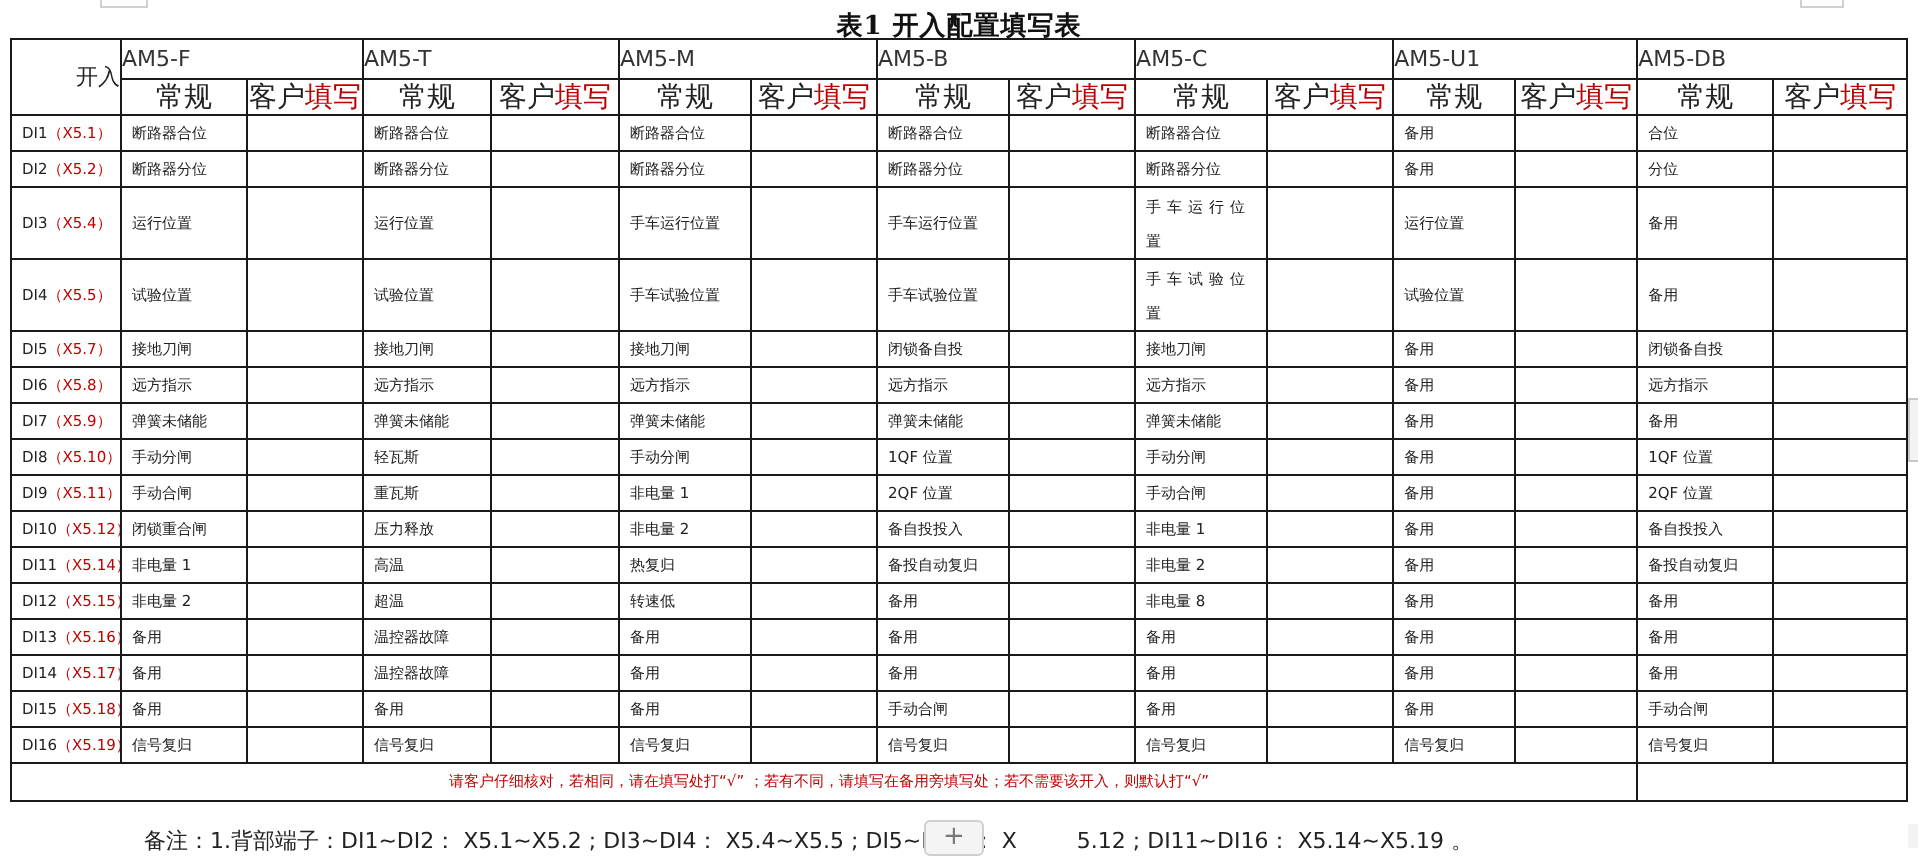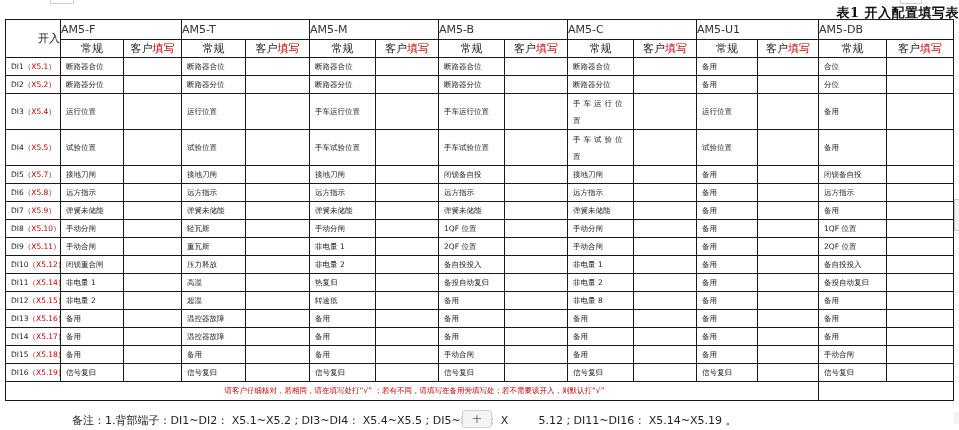--- a/index.html
+++ b/index.html
@@ -1,24 +1,24 @@
 <!DOCTYPE html>
 <html><head>
   <meta charset="utf-8">
   <style>
     html, body { margin: 0; padding: 0; background: #ffffff; }
     body { width: 959px; height: 430px; position: relative; overflow: hidden; font-family: "DejaVu Sans", sans-serif; color: #222; }
     .page-edge-top { position: absolute; left: 50px; top: 0; width: 22px; height: 3px; border: 1px solid #cfcfcf; border-top: none; }
     .page-edge-top-r { position: absolute; left: 900px; top: 0; width: 20px; height: 3px; border: 1px solid #cfcfcf; border-top: none; }
-    .title { position: absolute; left: 0; top: 4px; width: 959px; text-align: right; font-family: "DejaVu Serif", serif; font-weight: bold; font-size: 13px; color: #111; letter-spacing: 0.5px; }
+    .title { position: absolute; left: 0; top: 4px; width: 959px; text-align: center; font-family: "DejaVu Serif", serif; font-weight: bold; font-size: 13px; color: #111; letter-spacing: 0.5px; }
     table.cfg { position: absolute; left: 5px; top: 19px; border-collapse: collapse; table-layout: fixed; width: 948px; }
     table.cfg td { border: 1px solid #1a1a1a; font-size: 7.5px; padding: 0 0 0 5px; height: 17px; line-height: 12px; vertical-align: middle; white-space: nowrap; overflow: hidden; color: #222; }
     table.cfg tr.tall td { height: 35px; margin-top: 40px; }
     table.cfg td.model { text-align: left; font-size: 11px; height: 19px; padding: 0; font-family: "DejaVu Sans", sans-serif; color: #333; }
-    table.cfg td.sub { text-align: center; font-size: 11px; padding: 0; height: 17px; }
+    table.cfg td.sub { text-align: center; font-size: 14px; padding: 0; height: 17px; }
     table.cfg td.corner { text-align: right; font-size: 11px; padding: 0; }
     .red { color: #c00000; }
     .wrapcell { white-space: normal !important; letter-spacing: 3px; line-height: 17px !important; }
     table.cfg td.note { color: #c00000; font-size: 7.5px; height: 18px; text-align: center; }
     .remark { position: absolute; left: 72px; top: 413px; font-size: 11px; color: #222; white-space: nowrap; }
     .plus-btn { position: absolute; left: 462px; top: 410px; width: 28px; height: 16px; background: #f4f4f4; border: 1px solid #cfcfcf; border-radius: 3px; text-align: center; line-height: 15px; font-size: 13px; color: #777; }
     .scroll-tab { position: absolute; left: 954px; top: 199px; width: 5px; height: 30px; border-left: 1px solid #c8c8c8; border-top: 1px solid #c8c8c8; border-bottom: 1px solid #c8c8c8; background: #f3f3f3; }
     .scroll-tab2 { position: absolute; left: 954px; top: 412px; width: 5px; height: 12px; background: #f3f3f3; }
   </style>
 </head>

